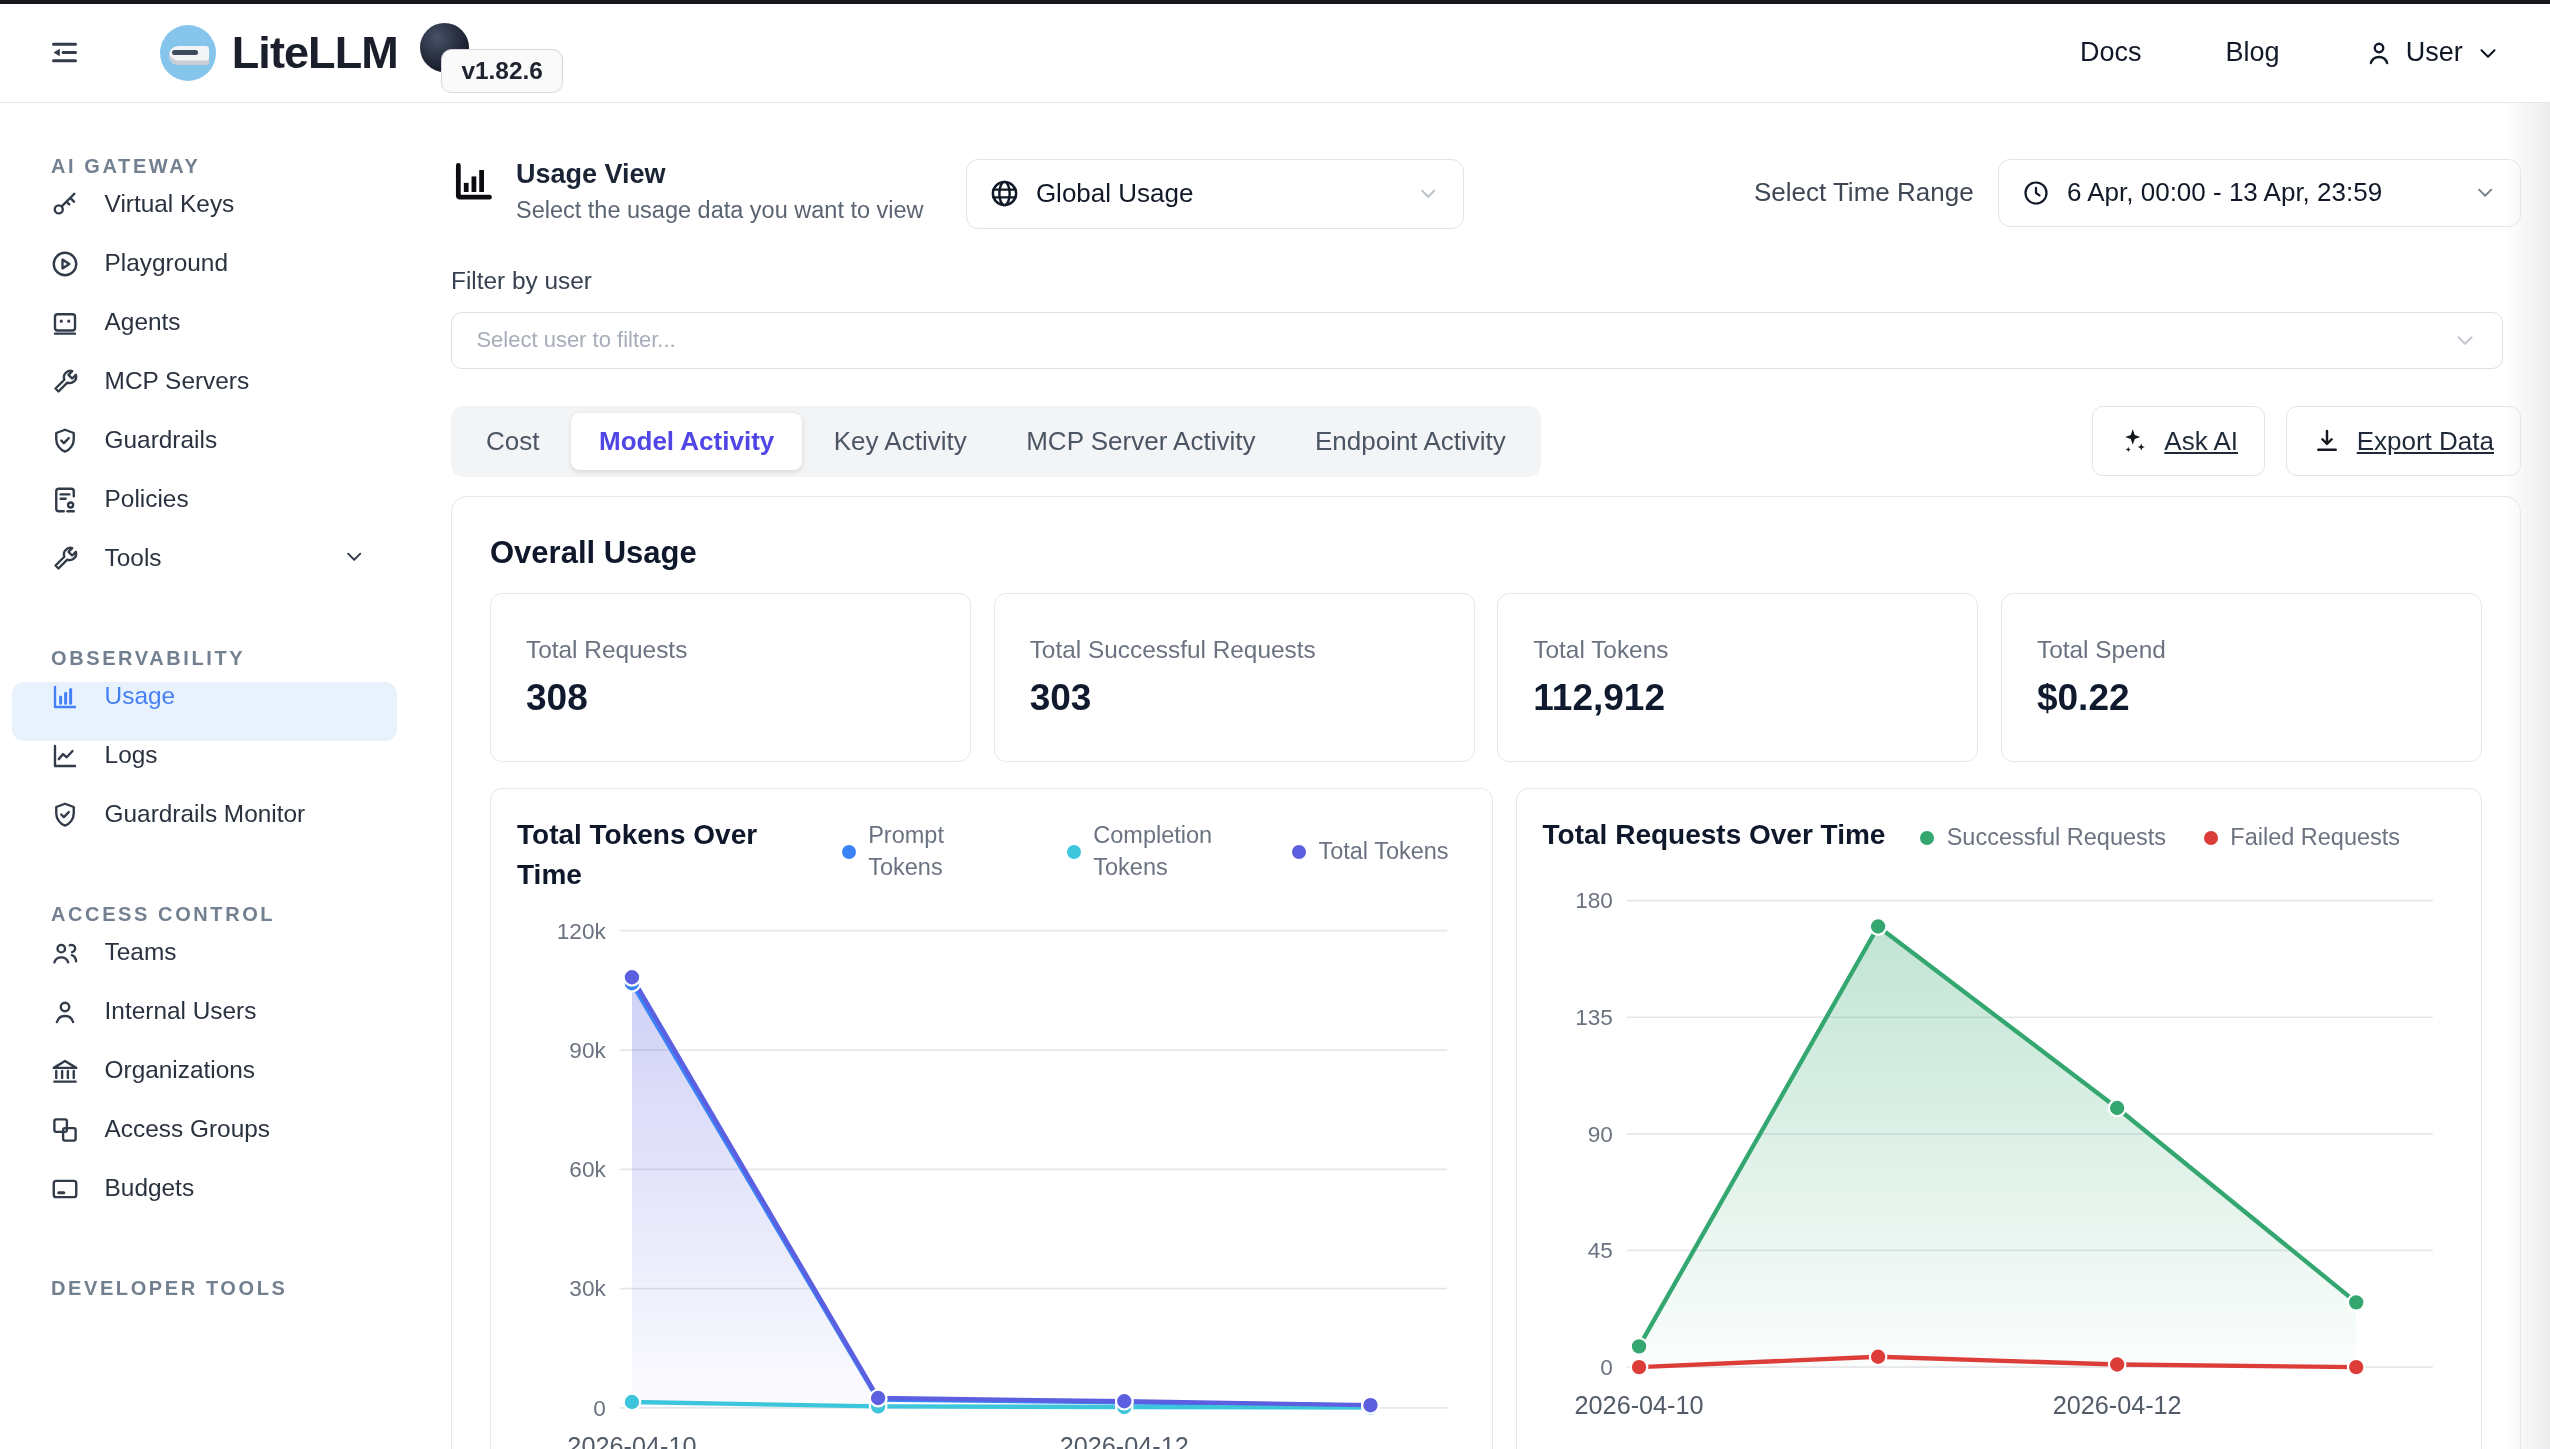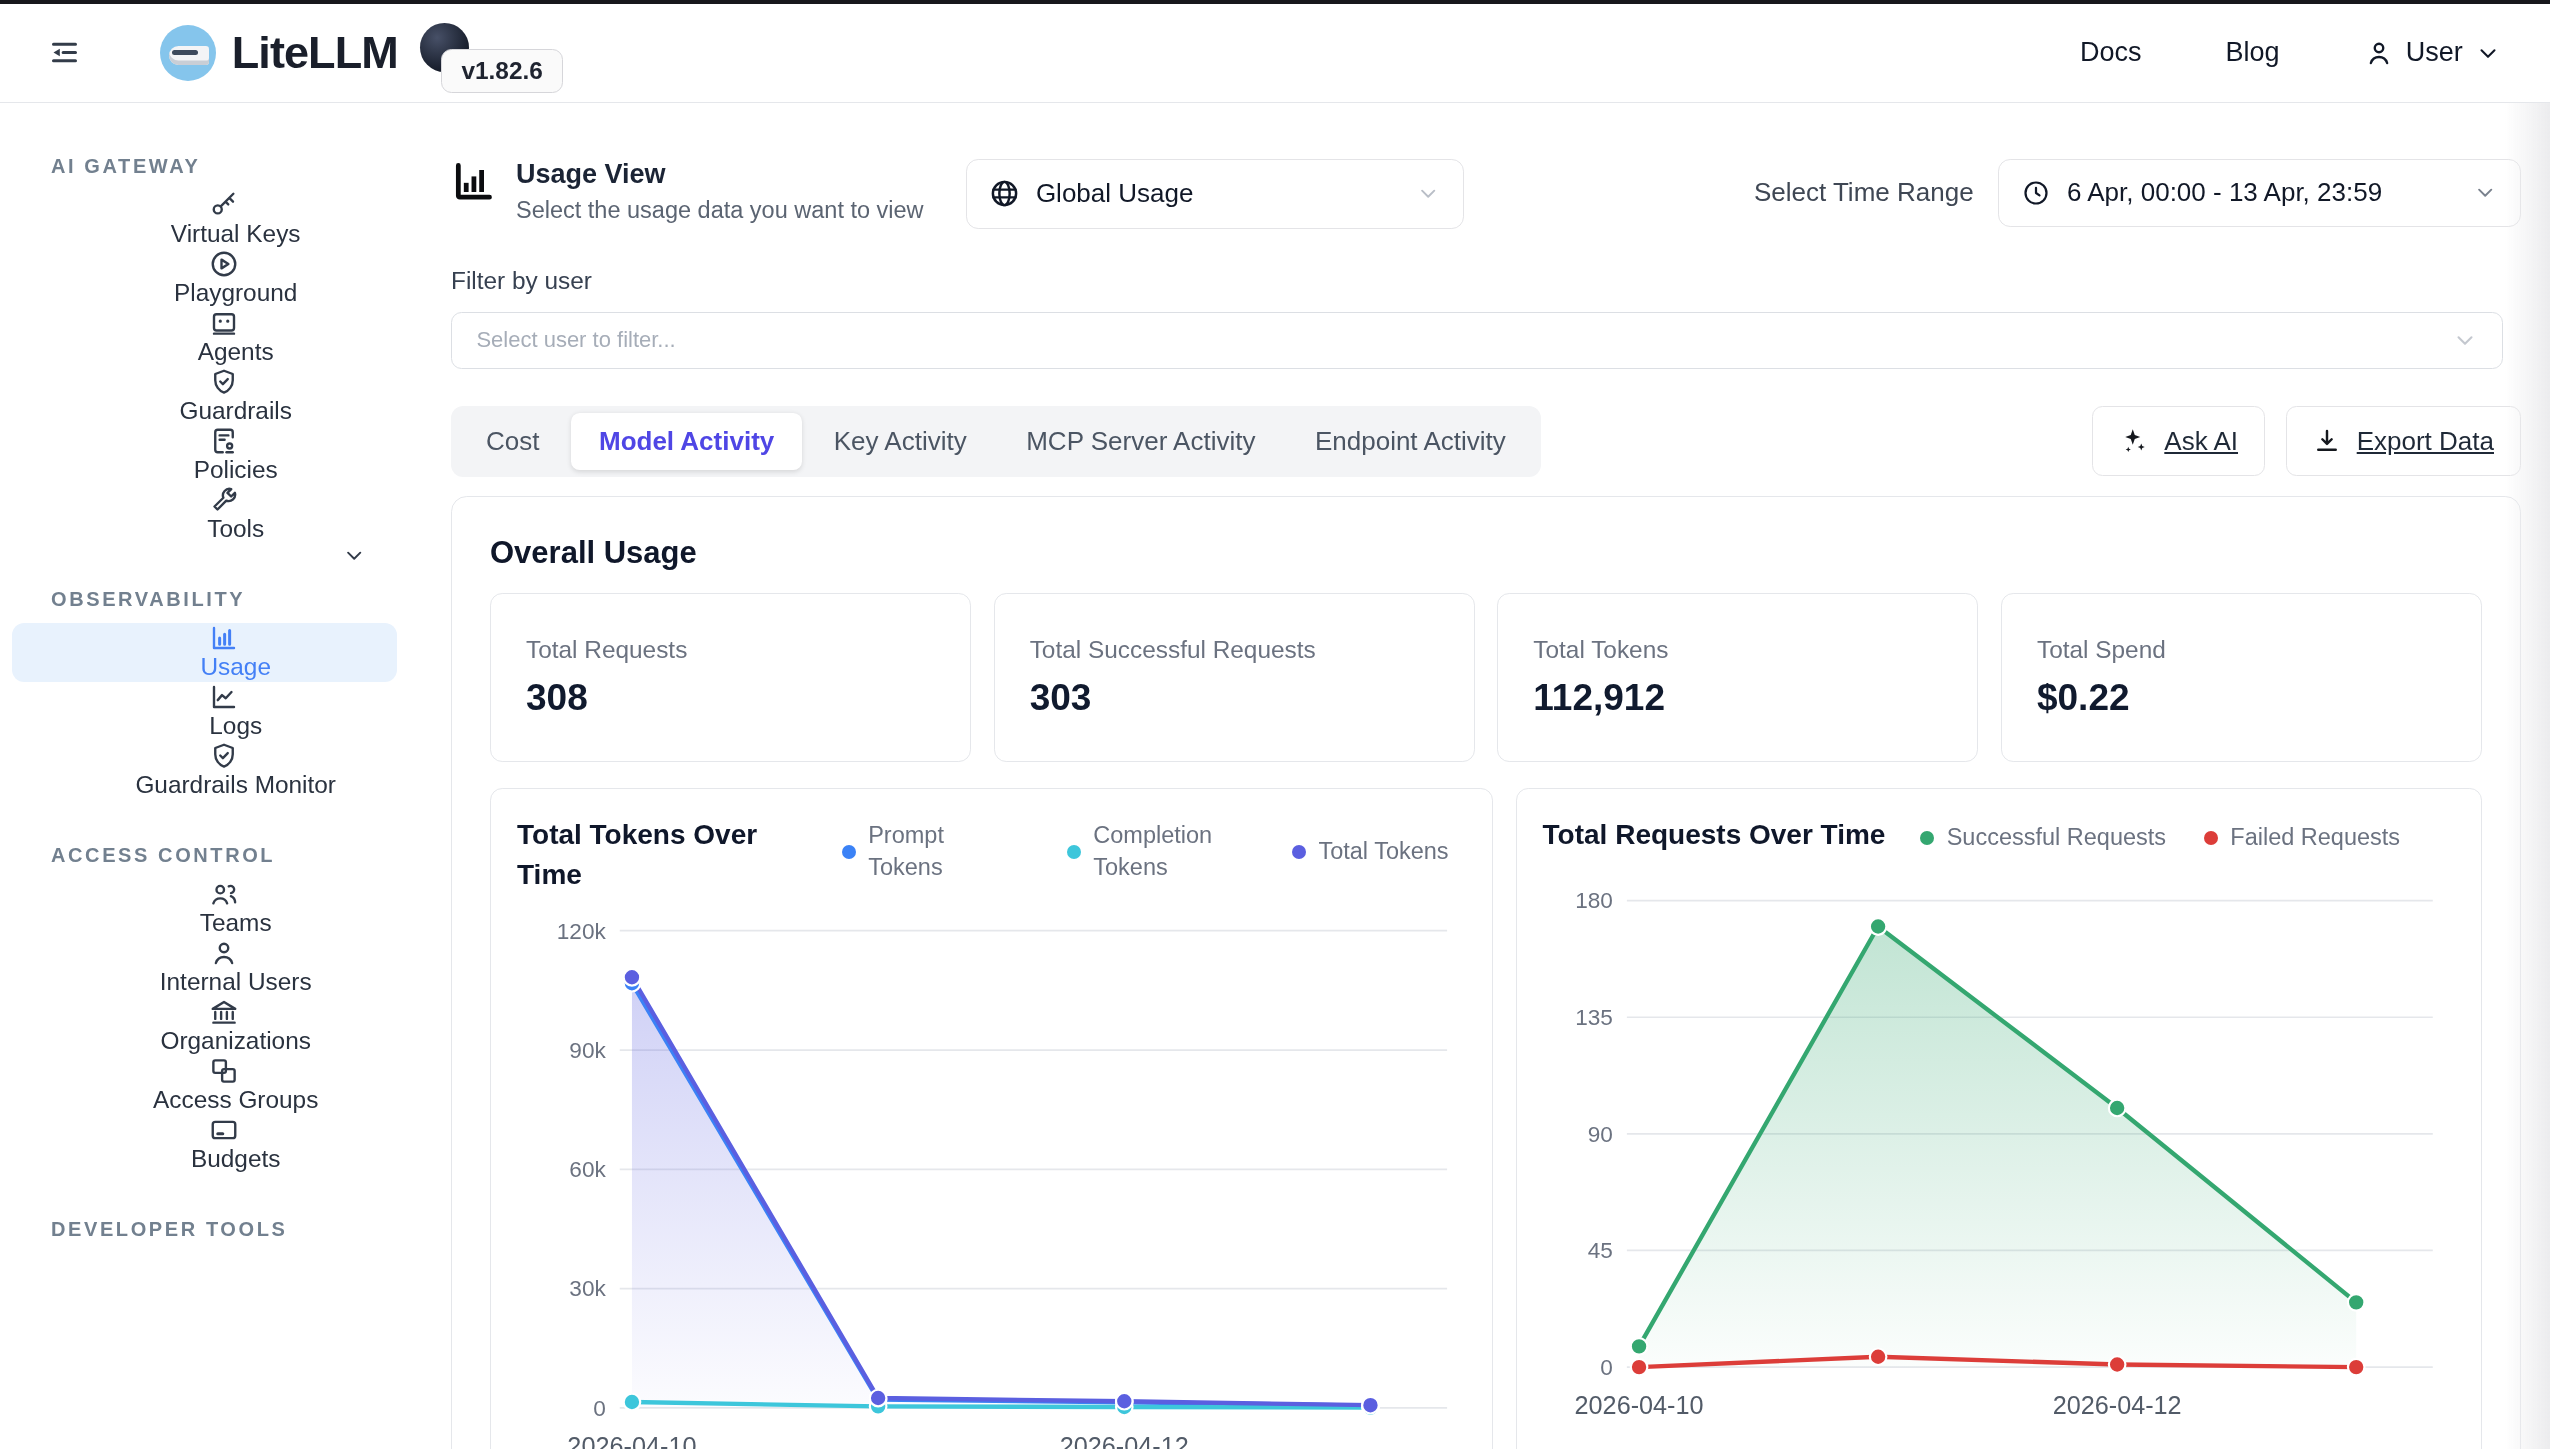--- a/index.html
+++ b/index.html
@@ -24,22 +24,22 @@
     border-radius:10.5px; padding:7px 19px; font-size:24.4px; font-weight:600; color:#1f2430; white-space:nowrap; }
   .nav-right { margin-left:auto; display:flex; align-items:center; gap:84px; }
   .nav-link { font-size:27px; color:#111827; cursor:pointer; }
   .user-group { display:flex; align-items:center; gap:12.2px; cursor:pointer; }
   .user-label { font-size:27px; }
   
   .frame { display:flex; height:1347px; }
   .sidebar { width:409px; flex:none; padding:52px 0 0 0; }
   .side-section { margin-bottom:44px; }
   .side-title { padding:0 0 12.2px 51px; font-size:20px; font-weight:700; letter-spacing:2.6px; color:#72808f; }
-  .side-item { display:flex; align-items:center; height:59px; margin:0 12.2px 0 12.2px; padding-left:38px;
-    border-radius:12.2px; cursor:pointer; color:#2a323f;flex-direction:column; }
+  .side-item { display:flex; height:59px; margin:0 12.2px 0 12.2px; padding-left:38px;
+    border-radius:12.2px; cursor:pointer; color:#2a323f; }
   .side-item .lbl { font-size:24.4px; font-weight:500; margin-left:24.4px; }
   .side-item svg { flex:none; }
   .side-item.active { background:#e8f2fd; color:#4480f6; }
   .side-item.active .lbl { color:#4480f6; }
   .side-item .chev { margin-left:auto; margin-right:30px; }
   
   .main { flex:1; padding:56px 45px 0 42px; position:relative; }
   .head-row { display:flex; align-items:flex-start; }
   .uv-block { display:flex; align-items:flex-start; gap:21px; }
   .uv-texts { display:flex; flex-direction:column; gap:7px; }
@@ -161,20 +161,26 @@
       <div class="side-item">
         <svg width="30" height="30" viewBox="0 0 24 24">
             <rect x="4" y="5" width="16" height="13" rx="2" class="icon-stroke"></rect>
             <path d="M9 10.5h.01M15 10.5h.01" class="icon-stroke" style="stroke-width:2.6"></path>
             <path d="M4 20.5h16" class="icon-stroke"></path>
           </svg>
         <span class="lbl">Agents</span>
       </div>
       <div class="side-item">
         <svg width="30" height="30" viewBox="0 0 24 24">
+            <path d="M20.7 6.2a5.2 5.2 0 0 1-6.9 6.3l-7 7.1-2.4-2.4 7.1-7A5.2 5.2 0 0 1 17.8 3.3l-3 3 2.9 2.9z" class="icon-stroke"></path>
+          </svg>
+        <span class="lbl">MCP Servers</span>
+      </div>
+      <div class="side-item">
+        <svg width="30" height="30" viewBox="0 0 24 24">
             <path d="M12 3l7 2.6v4.9c0 4.6-3 8.6-7 10-4-1.4-7-5.4-7-10V5.6z" class="icon-stroke"></path>
             <path d="M9 11.6l2.1 2.1 3.9-4" class="icon-stroke"></path>
           </svg>
         <span class="lbl">Guardrails</span>
       </div>
       <div class="side-item">
         <svg width="30" height="30" viewBox="0 0 24 24">
             <path d="M19 9V5a2 2 0 0 0-2-2H7a2 2 0 0 0-2 2v14a2 2 0 0 0 2 2h4" class="icon-stroke"></path>
             <path d="M8.5 7.5h7M8.5 11h4" class="icon-stroke"></path>
             <circle cx="16.5" cy="16" r="2" class="icon-stroke"></circle>

